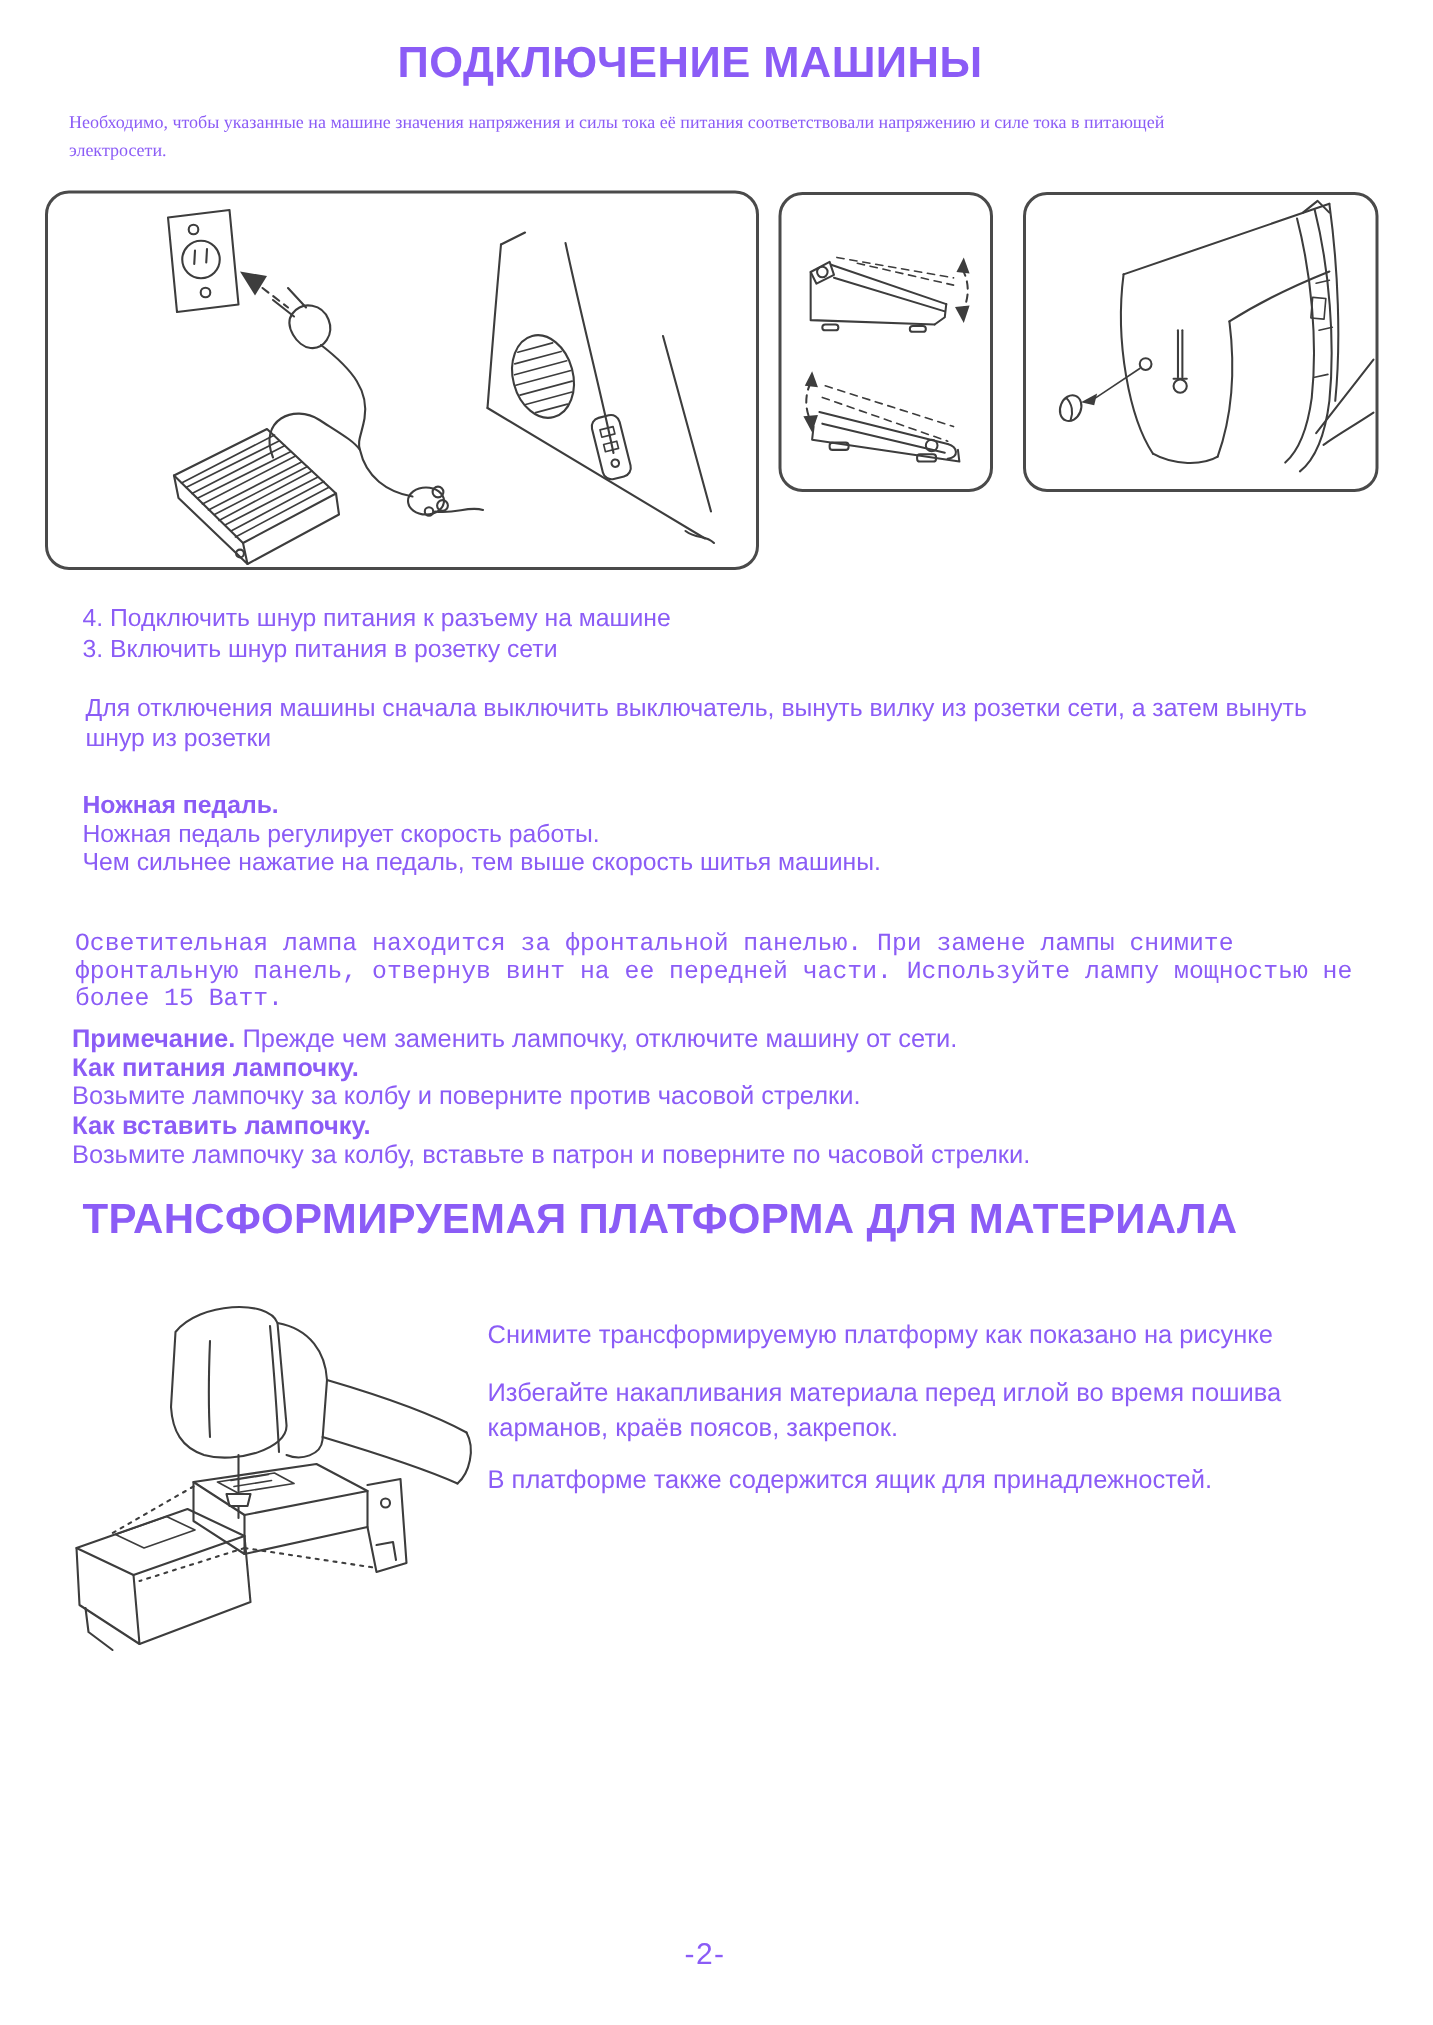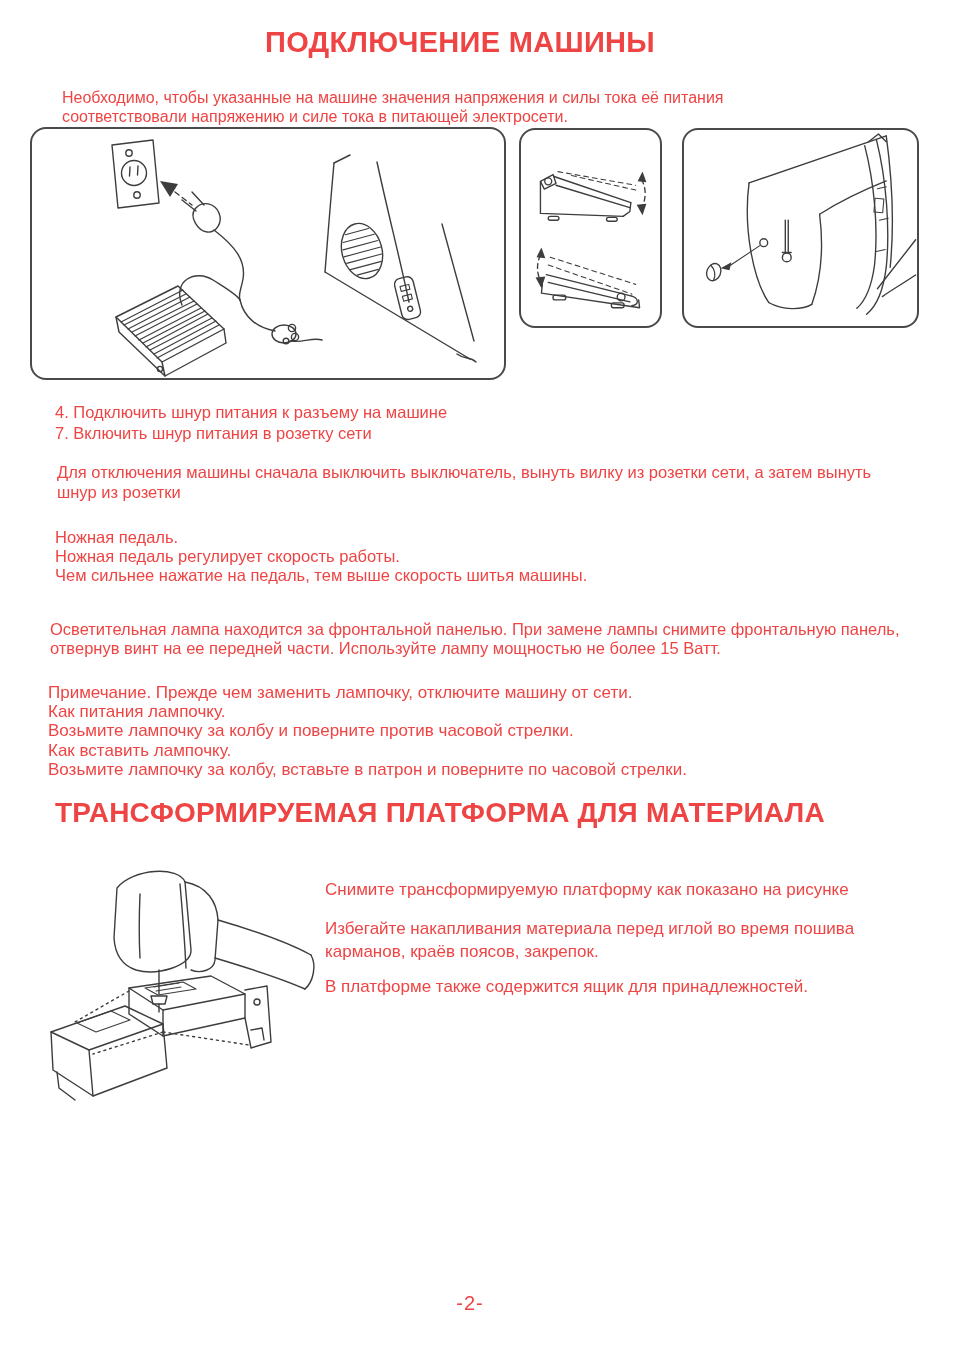--- a/index.html
+++ b/index.html
@@ -1,26 +1,26 @@
 <!DOCTYPE html>
 <html><head>
 <meta charset="utf-8">
 <style>
   html,body{margin:0;padding:0;background:#ffffff;}
   .page{
     position:relative; width:955px; height:1350px; background:#ffffff;
-    font-family:"Liberation Sans", sans-serif; color:#ef4444; overflow:hidden;
+    font-family:"Liberation Sans", sans-serif; color:#8b5cf6; overflow:hidden;
   }
   h1.title{
     position:absolute; top:26px; left:0; width:920px; margin:0;
     text-align:center; font-size:29px; font-weight:bold; letter-spacing:.3px;
   }
   .intro{
-    position:absolute; top:72px; left:46px; width:740px; margin:16px;
-    font-size:16px; line-height:19px;
+    position:absolute; top:72px; left:46px; width:740px; margin:0;
+    font-size:12px; line-height:19px;font-family:Liberation Serif, serif;
   }
   figure{margin:0; padding:0;}
   .figbox{
     position:absolute; border:2px solid #4a4a4a; border-radius:16px; background:#fff;
     box-sizing:border-box;
   }
   .box1{ left:30px;  top:127px; width:476px; height:253px; }
   .box2{ left:519px; top:128px; width:143px; height:200px; }
   .box3{ left:682px; top:128px; width:237px; height:200px; }
   .fig4{ position:absolute; left:33px; top:860px; width:288px; height:258px; }
@@ -33,23 +33,23 @@
   svg .f{ fill:#3d3d3d; stroke:none; }
   svg .dash{ stroke-dasharray:5 4; }
   svg .dot{ stroke-dasharray:2 4; }
   svg .thin{ stroke-width:1.1; }
 
   .steps{ position:absolute; left:55px; top:402px; font-size:16.5px; line-height:20.5px; }
   .disconnect{ position:absolute; left:57px; top:463px; width:848px; margin:0;
     font-size:16.5px; line-height:19.5px; }
   .pedalblock{ position:absolute; left:55px; top:528px; font-size:16.5px; line-height:19px; }
   .lamp{ position:absolute; left:50px; top:620px; width:856px; margin:0;
-    font-size:16.5px; line-height:18.5px; }
+    font-size:16.5px; line-height:18.5px;font-family:Liberation Mono, monospace; }
   .noteblock{ position:absolute; left:48px; top:683px; font-size:17px; line-height:19.2px; }
-  .b{ font-weight:normal; }
+  .b{ font-weight:bold; }
   h2.title2{
     position:absolute; left:55px; top:797px; margin:0;
     font-size:28px; font-weight:bold; letter-spacing:.2px; white-space:nowrap;
   }
   .col2{ position:absolute; left:325px; top:878px; width:585px;
     font-size:17px; line-height:23.5px; }
   .col2 p{ margin:0 0 6px 0; }
   .col2 p.gap-lg{ margin-bottom:15px; }
   .col2 p.gap-md{ margin-bottom:11px; }
   .pagenum{
@@ -209,21 +209,21 @@
         <line class="thin" x1="199" y1="92" x2="208" y2="90"></line>
         <line class="thin" x1="196" y1="124" x2="205" y2="122"></line>
         <rect class="thin" x="194" y="70" width="9" height="14" transform="rotate(5 198 77)"></rect>
         <path d="M188,12 L198,4 L206,12"></path>
       </g>
     </svg>
   </figure>
 
   <div class="steps">
     <div>4. Подключить шнур питания к разъему на машине</div>
-    <div>7. Включить шнур питания в розетку сети</div>
+    <div>3. Включить шнур питания в розетку сети</div>
   </div>
 
   <p class="disconnect">Для отключения машины сначала выключить выключатель, вынуть вилку из розетки сети, а затем вынуть шнур из розетки</p>
 
   <div class="pedalblock">
     <div class="b">Ножная педаль.</div>
     <div>Ножная педаль регулирует скорость работы.</div>
     <div>Чем сильнее нажатие на педаль, тем выше скорость шитья машины.</div>
   </div>
 

